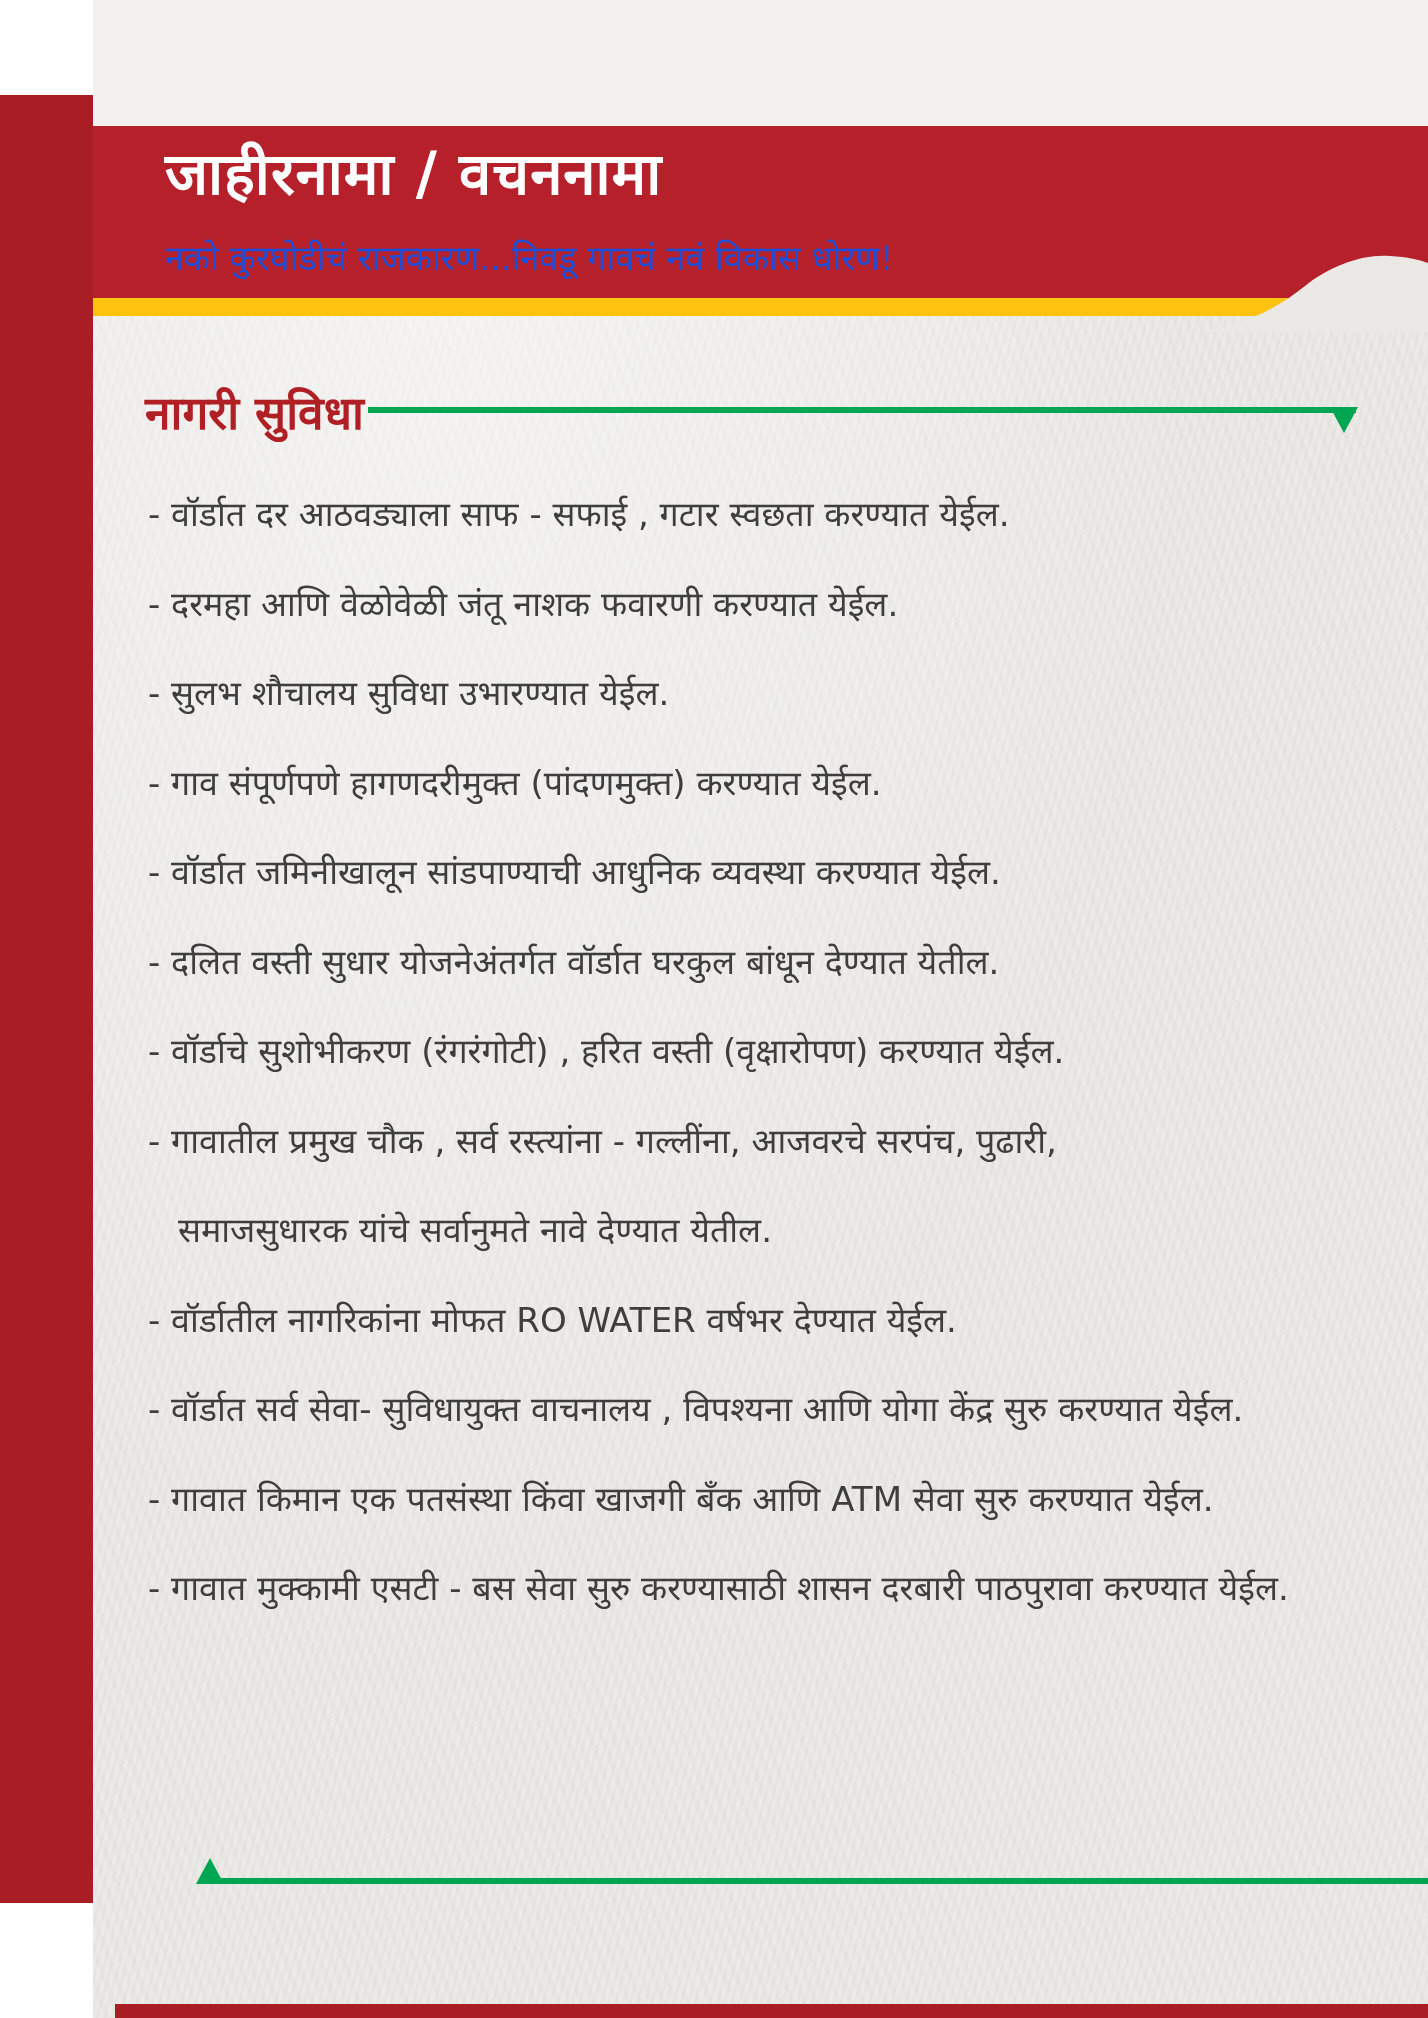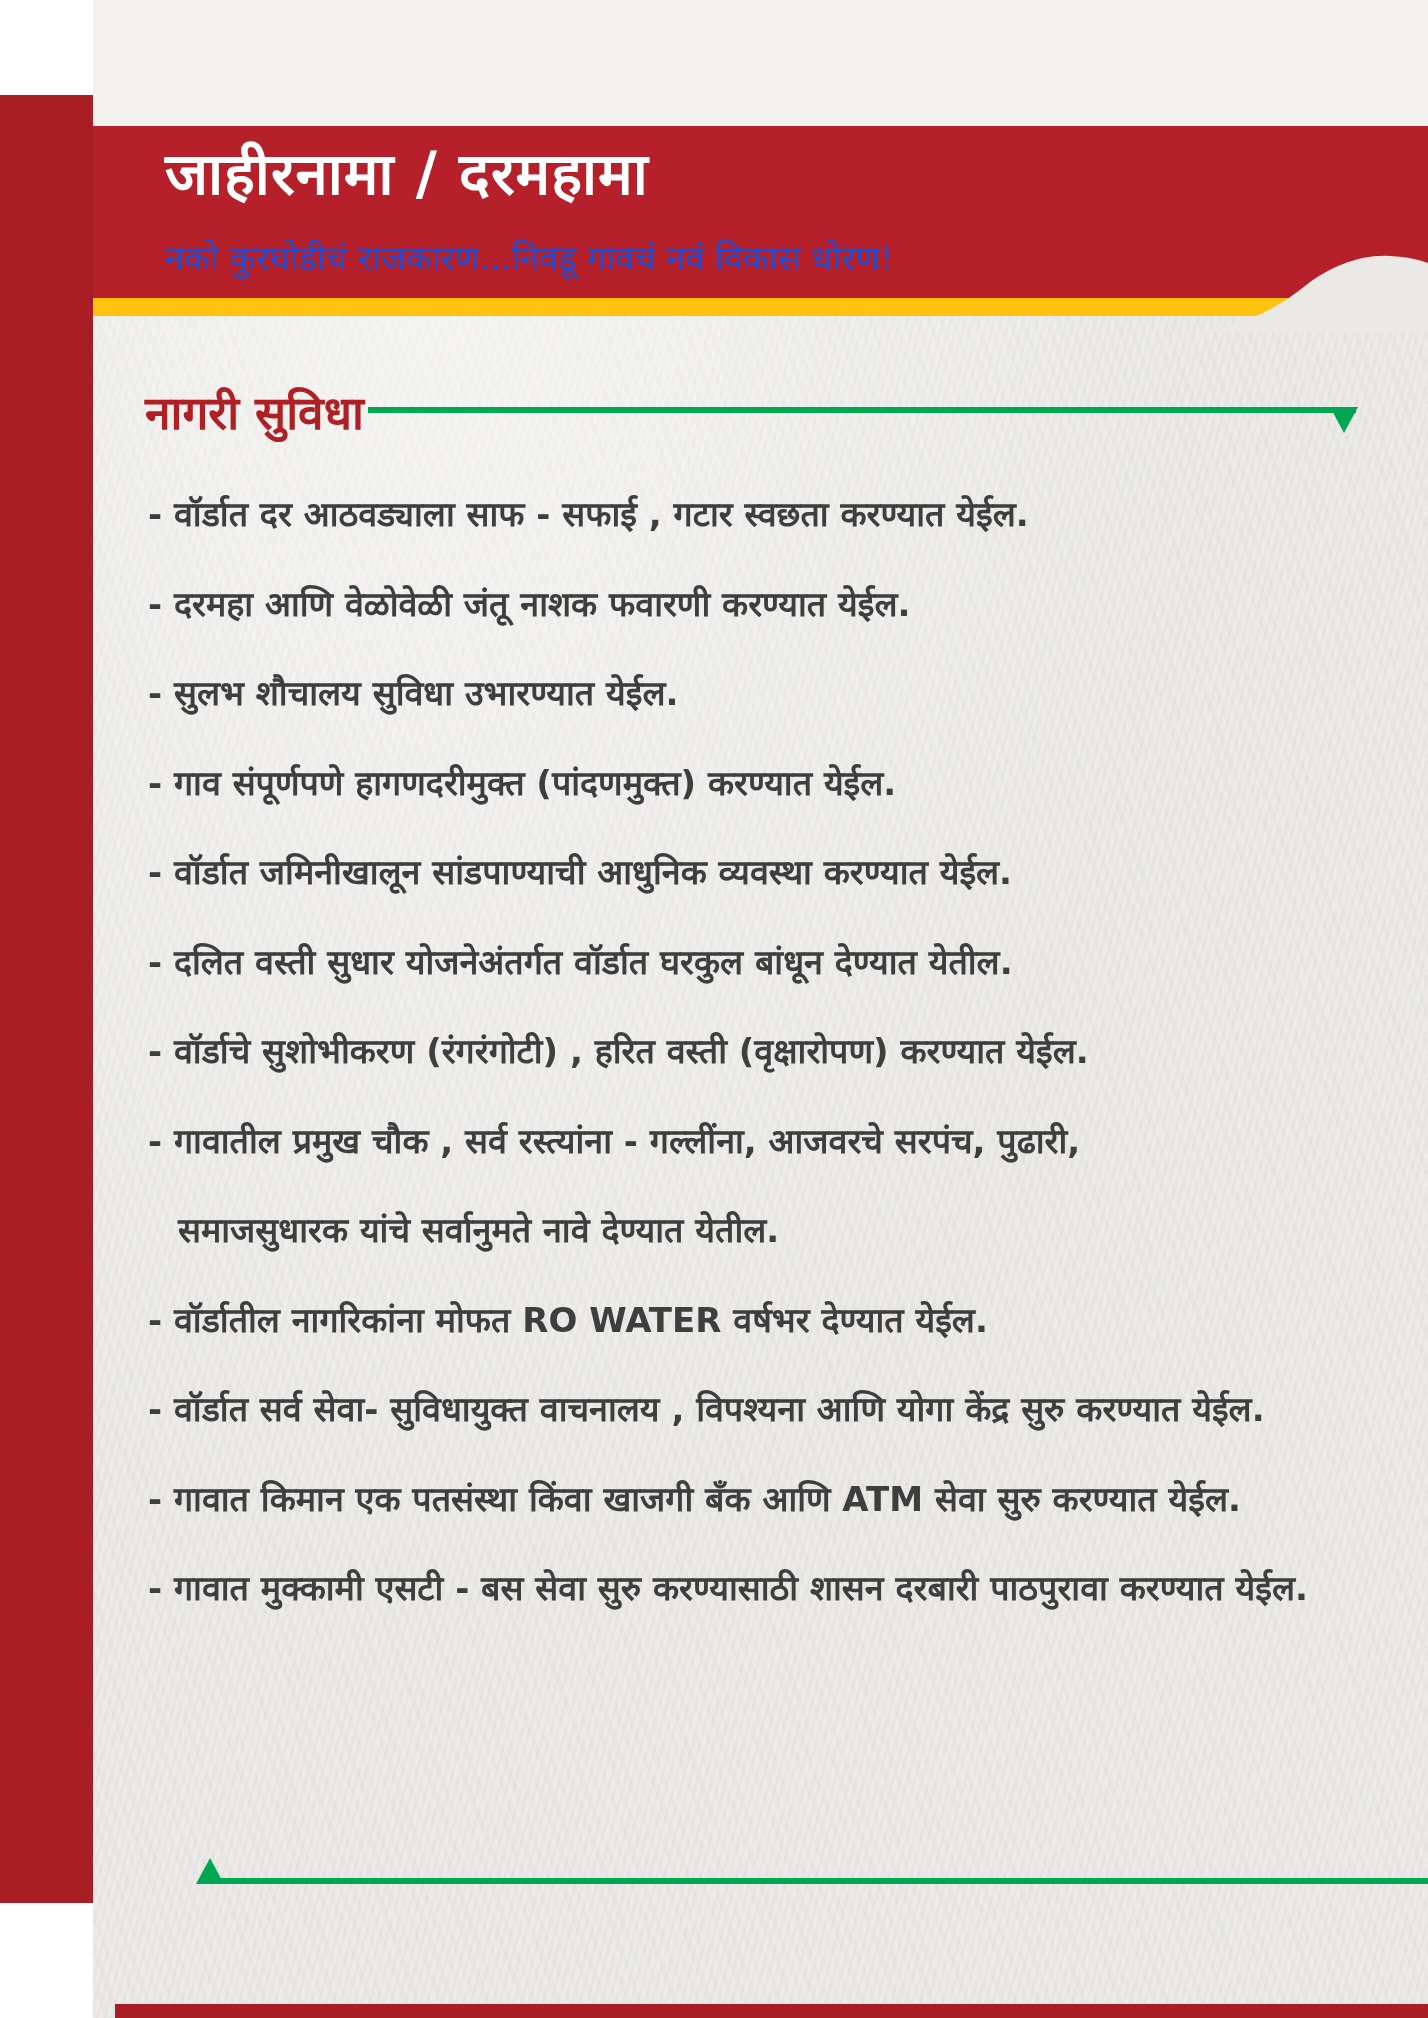--- a/index.html
+++ b/index.html
@@ -61,21 +61,21 @@
   }
   .divider-arrow-down {
     position:absolute; left:1330px; top:407px; width:0; height:0;
     border-left:14px solid transparent; border-right:14px solid transparent;
     border-top:26px solid #00a651;
   }
   .list {
     position:absolute; left:148px; top:470px; width:1250px;
   }
   .item {
-    line-height:89.5px; font-size:34px; font-weight:bold; color:#3e3e3e;
+    line-height:89.5px; font-size:34px; font-weight:normal; color:#3e3e3e;
     white-space:nowrap;
   }
   .item.cont { padding-left:30px; }
   .bottom-line {
     position:absolute; left:200px; top:1878px; width:1228px; height:6px;
     background:#00a651;
   }
   .bottom-arrow-up {
     position:absolute; left:196px; top:1858px; width:0; height:0;
     border-left:14px solid transparent; border-right:14px solid transparent;
@@ -93,21 +93,21 @@
   <div class="left-bar"></div>
   <div class="bottom-strip"></div>
 
   <div class="header-band"></div>
   <div class="yellow-strip"></div>
 
   <svg class="curve-svg" viewBox="0 0 338 84" preserveAspectRatio="none" aria-hidden="true">
     <path d="M 100 84 C 150 80 185 62 215 38 C 240 18 272 6 300 8 C 318 9 330 12 338 15 L 338 84 Z" fill="#eae9e6"></path>
   </svg>
 
-  <div class="page-title">जाहीरनामा / दरमहामा</div>
+  <div class="page-title">जाहीरनामा / वचननामा</div>
   <div class="page-subtitle">नको कुरघोडीचं राजकारण...निवडू गावचं नवं विकास धोरण!</div>
 
   <div class="section-heading">नागरी सुविधा</div>
   <div class="divider-line"></div>
   <div class="divider-arrow-down"></div>
 
   <div class="list">
     <div class="item">- वॉर्डात दर आठवड्याला साफ - सफाई , गटार स्वछता करण्यात येईल.</div>
     <div class="item">- दरमहा आणि वेळोवेळी जंतू नाशक फवारणी करण्यात येईल.</div>
     <div class="item">- सुलभ शौचालय सुविधा उभारण्यात येईल.</div>

